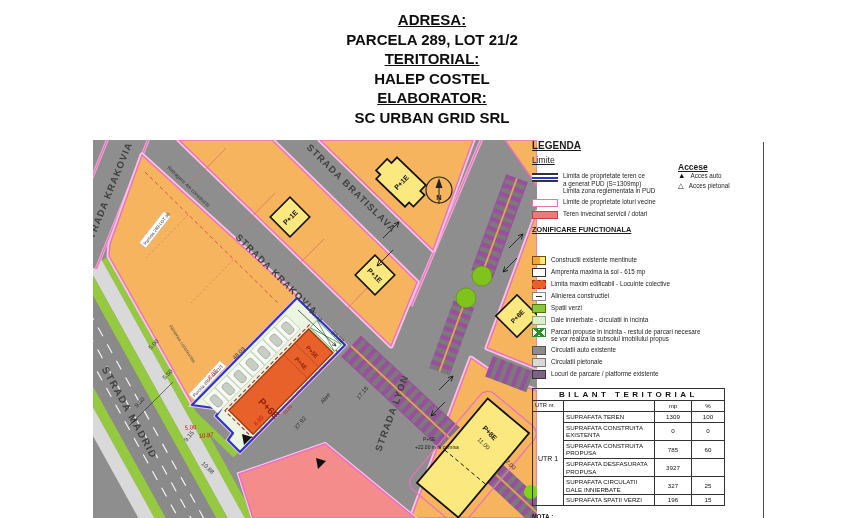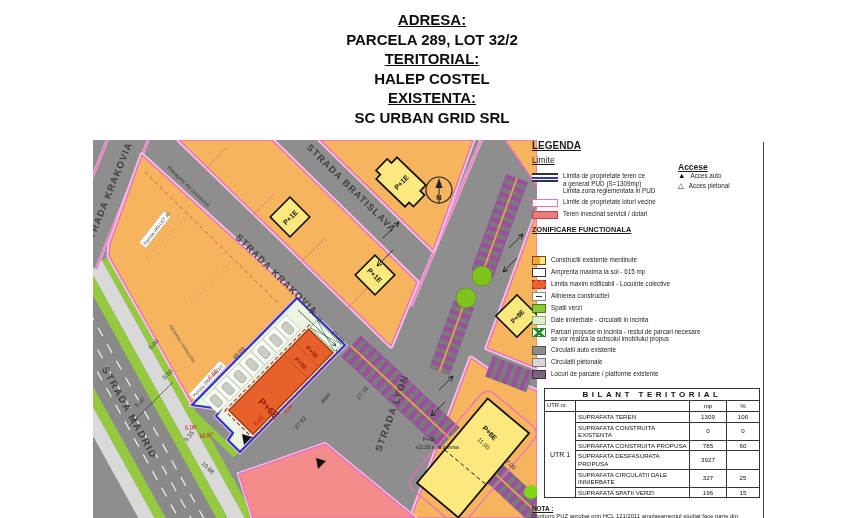--- a/index.html
+++ b/index.html
@@ -36,42 +36,42 @@
       linear-gradient(-45deg,transparent 42%,#2A8F2A 42% 58%,transparent 58%),#fff;}
   .z8{background:#8C8C8C;border:1px solid #555;}
   .z9{background:#D8D8D8;border:1px solid #777;}
   .z10{background:repeating-linear-gradient(90deg,#9A4E9E 0 2px,#6E6E6E 2px 5px);border:1px solid #333;}
   .accese{position:absolute;left:146px;top:22px;width:70px;}
   .acc-title{font-size:8.5px;font-weight:bold;text-decoration:underline;}
   .acc-row{display:flex;align-items:center;margin-bottom:3px;}
   .tri{font-size:7.5px;margin-right:5px;color:#111;}
   .zon-title{margin-top:7px;font-size:7.3px;font-weight:bold;text-decoration:underline;margin-bottom:22px;}
   
-  .bilant{margin-top:9px;border-collapse:collapse;width:216px;font-size:6.2px;color:#111;margin-left:12px;}
+  .bilant{margin-top:9px;border-collapse:collapse;width:193px;font-size:6.2px;color:#111;}
   .bilant td{border:0.5px solid #333;padding:1px 2px;height:7px;}
   .bilant .tt{font-size:8px;font-weight:bold;text-align:center;letter-spacing:3.5px;padding:2px;}
   .bilant .num{text-align:center;width:32px;}
   .bilant .pct{text-align:center;width:28px;}
   .bilant .utrh{width:26px;font-size:5.8px;}
   .bilant .utr{text-align:center;font-size:7px;vertical-align:middle;}
   
   .nota{margin-top:7px;width:218px;font-size:5.9px;line-height:7px;color:#222;}
   .nota .nt{font-weight:bold;text-decoration:underline;font-size:6.4px;margin-bottom:1px;}
   .v-divider{position:absolute;left:763px;top:142px;width:1px;height:376px;background:#4a4a4a;}
   svg text{font-family:"Liberation Sans",sans-serif;}
 </style>
 </head>
 <body>
 
 <div class="header">
   <div class="u">ADRESA:</div>
-  <div>PARCELA 289, LOT 32/2</div>
+  <div>PARCELA 289, LOT 21/2</div>
   <div class="u">TERITORIAL:</div>
   <div>HALEP COSTEL</div>
-  <div class="u">EXISTENTA:</div>
+  <div class="u">ELABORATOR:</div>
   <div>SC URBAN GRID  SRL</div>
 </div>
 
 <div class="map-wrap">
 <svg width="444" height="378" viewBox="0 0 444 378">
   <defs>
     <pattern id="stalls" width="9" height="40" patternUnits="userSpaceOnUse">
       <rect width="9" height="40" fill="#7A7A7A"></rect>
       <rect width="4.5" height="40" fill="#9A4E9E"></rect>
     </pattern>

